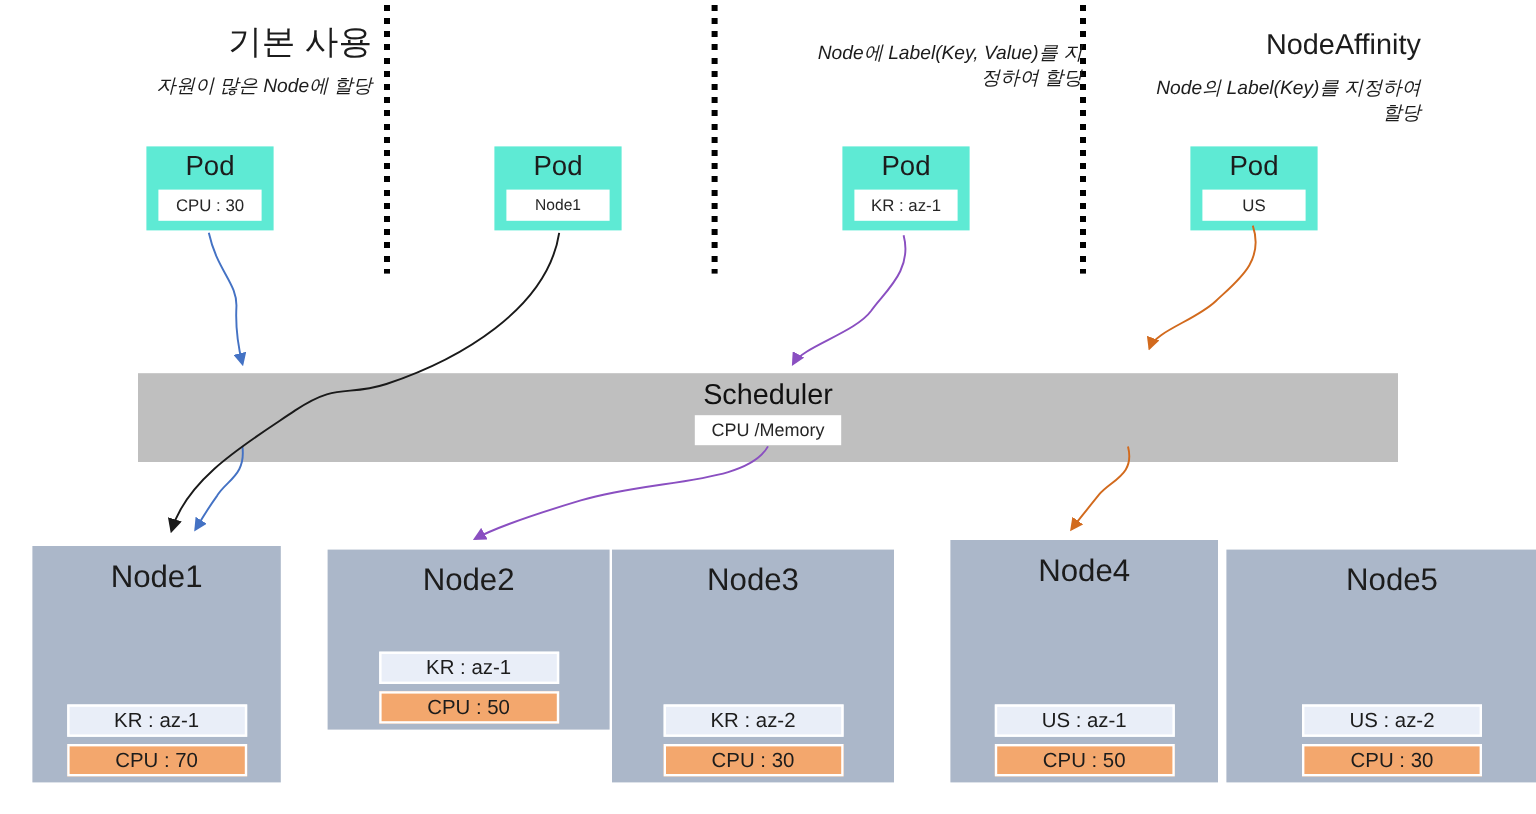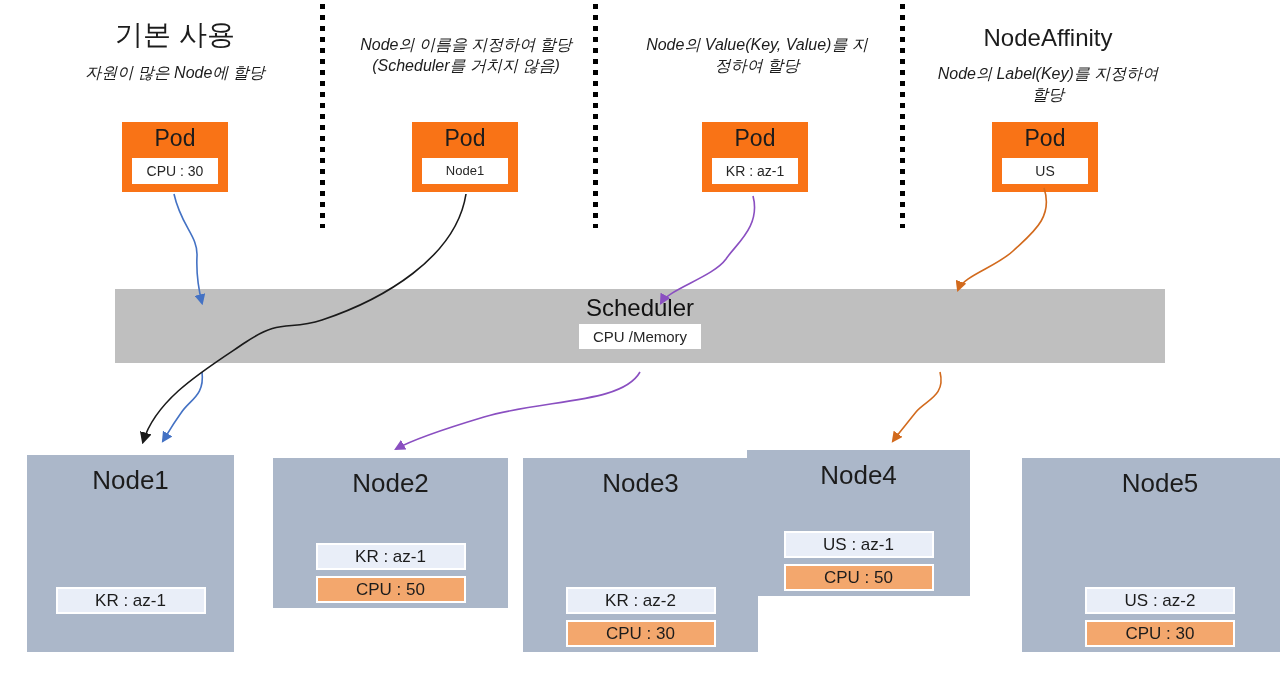--- a/index.html
+++ b/index.html
@@ -2,31 +2,31 @@
 <html><head>
 <meta charset="utf-8">
 <style>
   html,body{margin:0;padding:0;background:#fff;}
   .canvas{position:relative;width:1280px;height:678px;background:#ffffff;
           font-family:"Liberation Sans",sans-serif;color:#1c1c1c;overflow:hidden;}
 
   .divider{position:absolute;top:4px;width:5px;height:224px;
            background-image:repeating-linear-gradient(to bottom,#000 0 5px,transparent 5px 11px);}
 
-  .col-head{position:absolute;text-align:center;}
+  .col-head{position:absolute;text-align:right;}
   .col-title{font-size:24px;line-height:1.2;}
   .col-title.big{font-size:28px;}
   .col-sub{margin-top:11px;font-size:16px;line-height:1.3;white-space:pre-line;font-style:italic;}
 
-  .pod{position:absolute;top:122px;width:106px;height:70px;background:#f97316;}
+  .pod{position:absolute;top:122px;width:106px;height:70px;background:#5eead4;}
   .pod-title{text-align:center;font-size:23px;margin-top:3px;}
   .pod-chip{position:absolute;left:10px;right:10px;bottom:8px;height:26px;background:#ffffff;
             text-align:center;font-size:14px;line-height:26px;color:#262626;}
 
-  .sched{position:absolute;left:115px;top:289px;width:1050px;height:74px;background:#bfbfbf;text-align:center;}
+  .sched{position:absolute;left:115px;top:311px;width:1050px;height:74px;background:#bfbfbf;text-align:center;}
   .sched-title{font-size:24px;margin-top:5px;color:#111;}
   .sched-chip{display:inline-block;margin-top:2px;background:#ffffff;font-size:15px;
               line-height:25px;padding:0 14px;color:#262626;text-align:center;}
 
   .node{position:absolute;background:#abb7c9;}
   .node-title{text-align:center;font-size:26px;padding-top:10px;}
   .chip{position:absolute;left:50%;transform:translateX(-50%);width:150px;height:27px;
         box-sizing:border-box;border:2px solid #fff;text-align:center;font-size:17px;line-height:23px;}
   .chip-zone{bottom:38px;background:#e9eef8;}
   .chip-cpu{bottom:5px;background:#f3a76d;}
@@ -40,25 +40,23 @@
 
   <div class="divider" style="left:320px"></div>
   <div class="divider" style="left:593px"></div>
   <div class="divider" style="left:900px"></div>
 
   <div class="col-head" style="left:40px;top:18px;width:270px">
     <div class="col-title big">기본 사용</div>
     <div class="col-sub">자원이 많은 Node에 할당</div>
   </div>
   <div class="col-head" style="left:337px;top:24px;width:258px">
-    <div class="col-sub">Node의 이름을 지정하여 할당
-(Scheduler를 거치지 않음)</div>
   </div>
   <div class="col-head" style="left:612px;top:24px;width:290px">
-    <div class="col-sub">Node의 Value(Key, Value)를 지
+    <div class="col-sub">Node에 Label(Key, Value)를 지
 정하여 할당</div>
   </div>
   <div class="col-head" style="left:912px;top:24px;width:272px">
     <div class="col-title">NodeAffinity</div>
     <div class="col-sub">Node의 Label(Key)를 지정하여
 할당</div>
   </div>
 
   <div class="pod" style="left:122px">
     <div class="pod-title">Pod</div>
@@ -78,32 +76,33 @@
   </div>
 
   <div class="sched">
     <div class="sched-title">Scheduler</div>
     <div class="sched-chip">CPU /Memory</div>
   </div>
 
   <div class="node" style="left:27px;top:455px;width:207px;height:197px">
     <div class="node-title">Node1</div>
     <div class="chip chip-zone">KR : az-1</div>
+    <div class="chip chip-cpu">CPU : 70</div>
   </div>
   <div class="node" style="left:273px;top:458px;width:235px;height:150px">
     <div class="node-title">Node2</div>
     <div class="chip chip-zone">KR : az-1</div>
     <div class="chip chip-cpu">CPU : 50</div>
   </div>
-  <div class="node" style="left:523px;top:458px;width:235px;height:194px">
+  <div class="node" style="left:510px;top:458px;width:235px;height:194px">
     <div class="node-title">Node3</div>
     <div class="chip chip-zone">KR : az-2</div>
     <div class="chip chip-cpu">CPU : 30</div>
   </div>
-  <div class="node" style="left:747px;top:450px;width:223px;height:146px">
+  <div class="node" style="left:792px;top:450px;width:223px;height:202px">
     <div class="node-title">Node4</div>
     <div class="chip chip-zone">US : az-1</div>
     <div class="chip chip-cpu">CPU : 50</div>
   </div>
   <div class="node" style="left:1022px;top:458px;width:276px;height:194px">
     <div class="node-title">Node5</div>
     <div class="chip chip-zone">US : az-2</div>
     <div class="chip chip-cpu">CPU : 30</div>
   </div>
 

